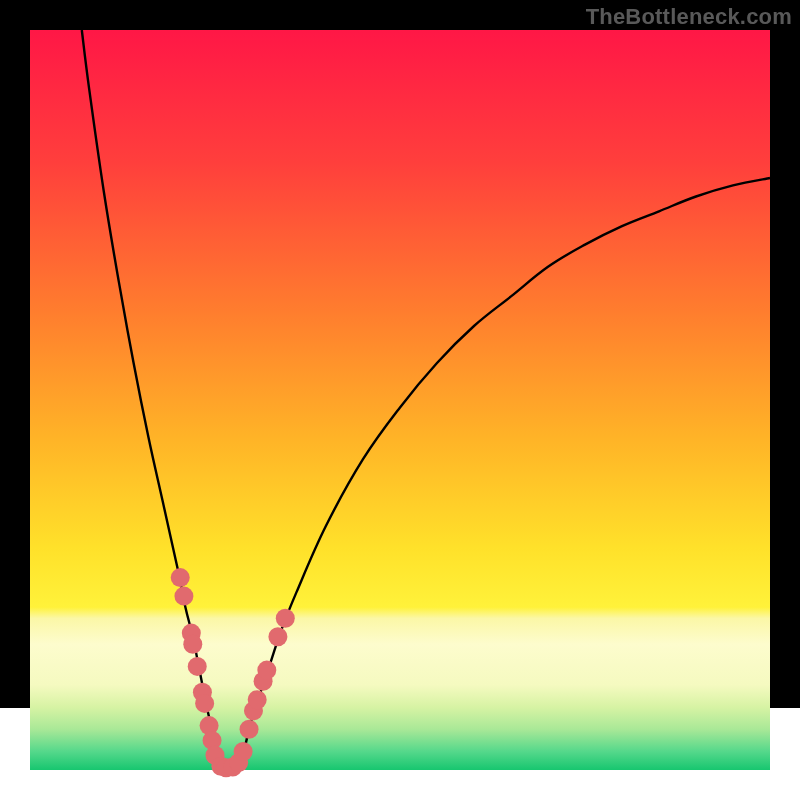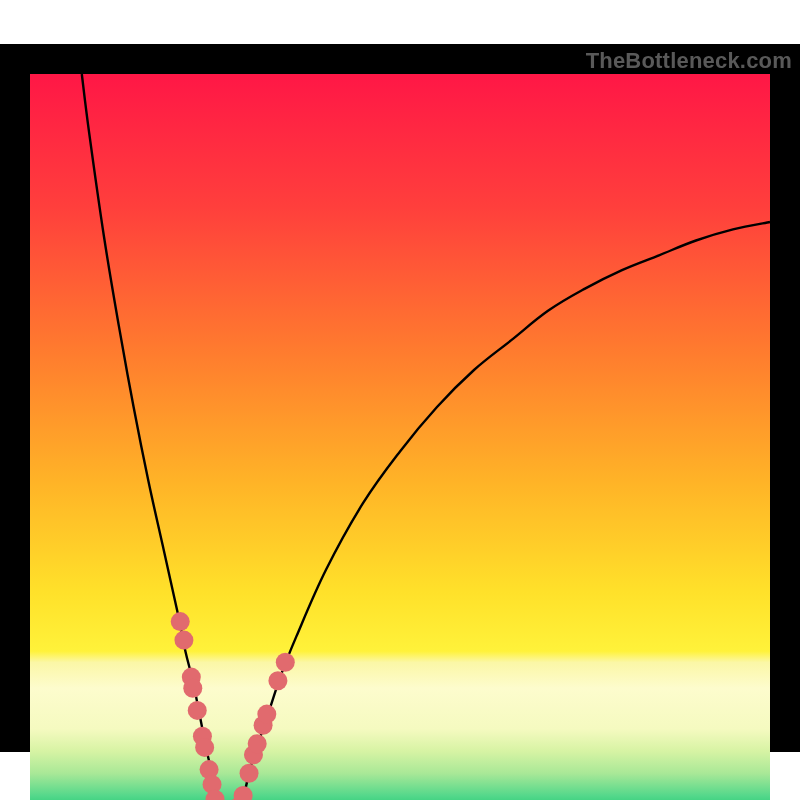--- a/index.html
+++ b/index.html
@@ -8,21 +8,20 @@
     width: 800px;
     height: 800px;
     overflow: hidden;
     font-family: Arial, Helvetica, sans-serif;
   }
   .frame {
     width: 800px;
     height: 708px;
     background: #000;
     position: relative;
-    margin-top: 44px;
   }
   .watermark {
     position: absolute;
     top: 4px;
     right: 8px;
     font-size: 22px;
     font-weight: 600;
     color: #595959;
     letter-spacing: 0.2px;
     z-index: 5;

